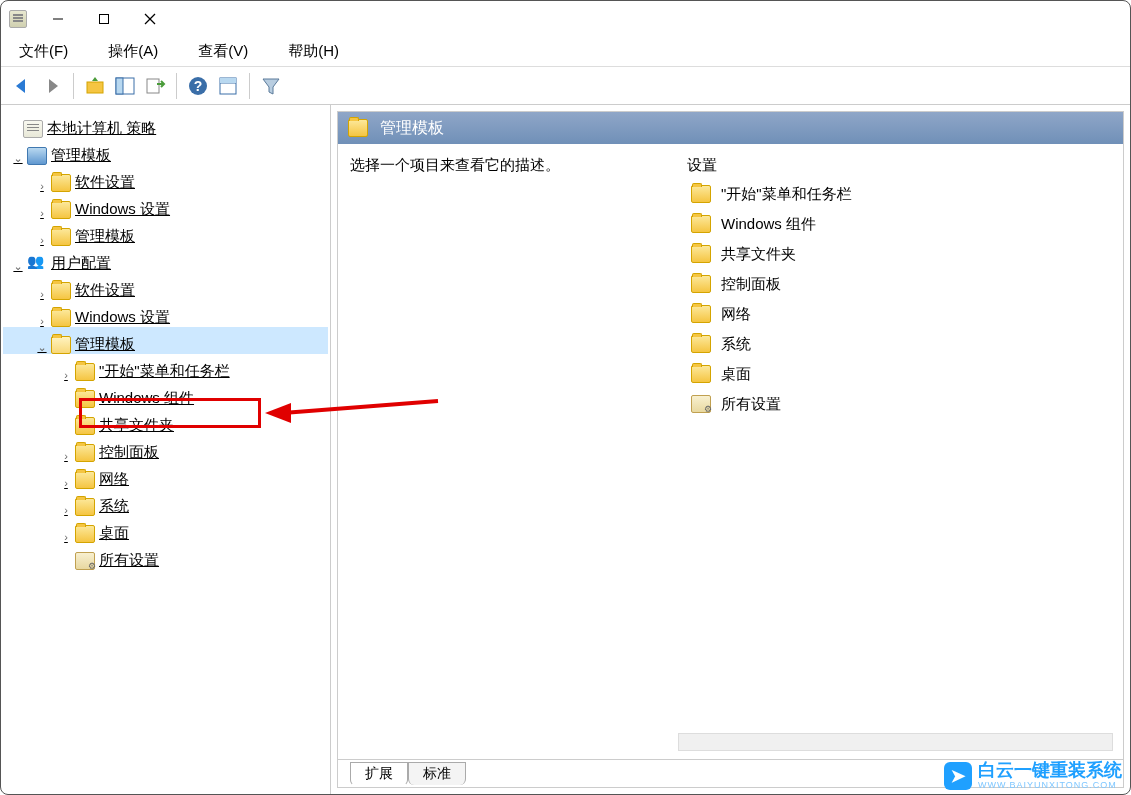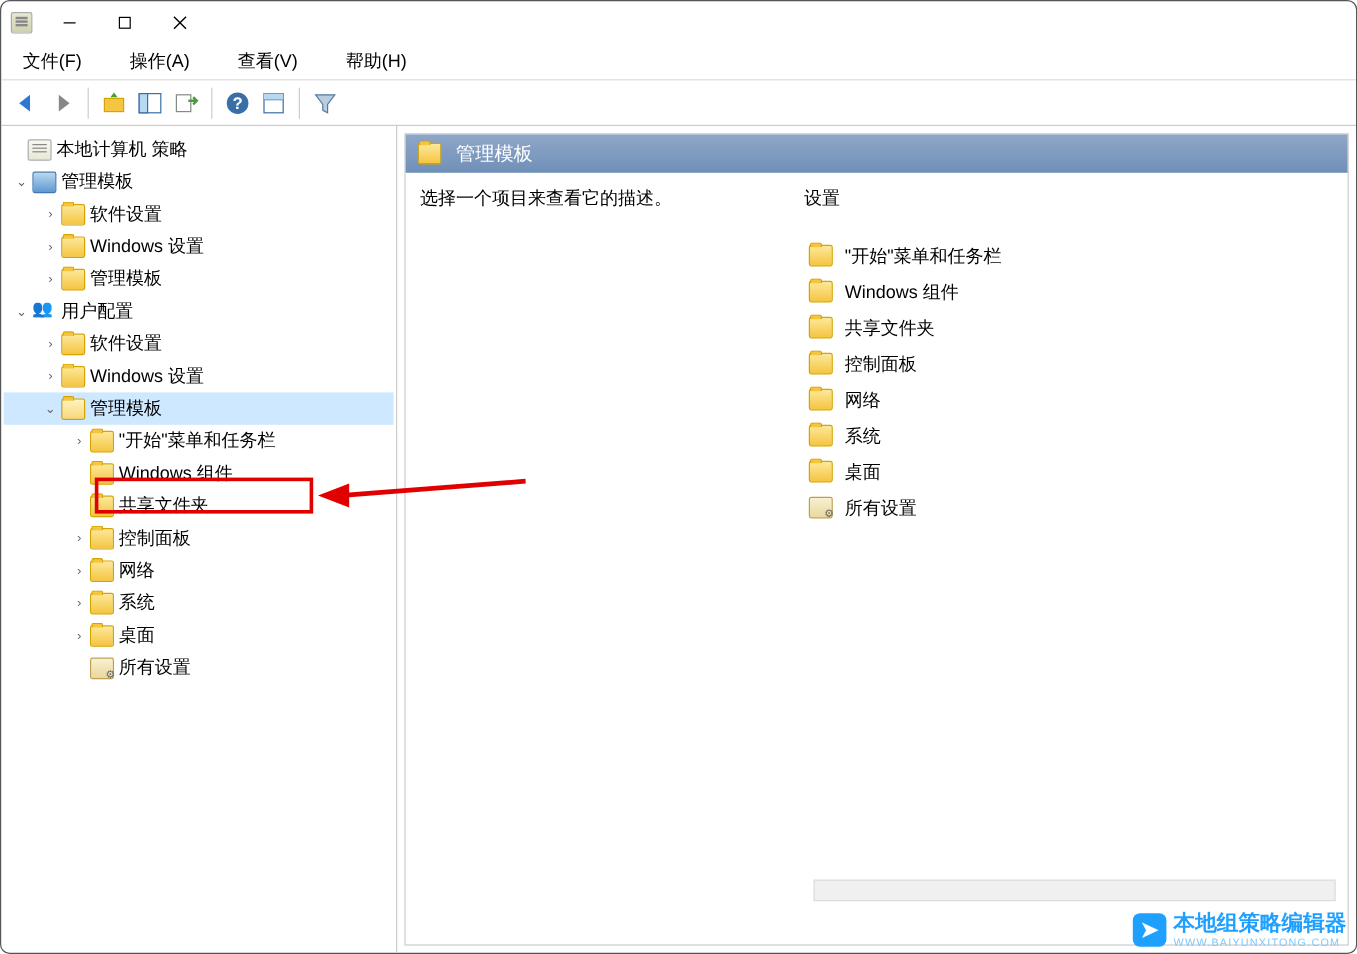--- a/index.html
+++ b/index.html
@@ -24,21 +24,21 @@
 .tb-sep { width: 1px; height: 26px; background: #ccc; margin: 0 6px; }
 .tb-btn svg { width: 22px; height: 22px; }
 
 
 .main { display: flex; height: calc(100% - 36px - 30px - 38px); }
 .tree-pane { width: 330px; border-right: 1px solid #ccc; padding: 6px 2px; overflow: auto; }
 .content-pane { flex: 1; display: flex; flex-direction: column; border: 1px solid #ccc; margin: 6px; position: relative; }
 
 
 .tree { font-size: 15px; }
-.tree-row { display: flex; align-items: center; height: 27px; padding-left: 0; white-space: nowrap; cursor: pointer; }
+.tree-row { display: flex; align-items: flex-end; height: 27px; padding-left: 0; white-space: nowrap; cursor: pointer; text-decoration: underline; }
 .tree-row.selected { background: #cde8ff; }
 .expander { width: 18px; text-align: center; color: #666; font-size: 11px; user-select: none; }
 .folder-icon, .pc-icon, .settings-icon, .doc-icon { width: 20px; height: 18px; margin-right: 4px; display: inline-block; flex-shrink: 0; }
 .folder-icon { background: linear-gradient(#fce89a,#f5c542); border: 1px solid #d4a400; border-radius: 2px 2px 2px 2px; position: relative; }
 .folder-icon::before { content:""; position:absolute; top:-3px; left:0; width:8px; height:3px; background:#f5c542; border:1px solid #d4a400; border-bottom:none; border-radius:2px 2px 0 0; }
 .folder-icon.open { background: linear-gradient(#fff3c0,#f8d878); }
 .pc-icon { background: linear-gradient(#b8d8f0,#6098d0); border: 1px solid #4078b0; border-radius: 2px; }
 .doc-icon { background: linear-gradient(#f8f8f0,#e8e8d8); border: 1px solid #aaa; border-radius: 2px; position: relative; }
 .doc-icon::after { content:""; position:absolute; top:3px; left:3px; right:3px; height:1px; background:#888; box-shadow:0 3px 0 #888, 0 6px 0 #888; }
 .settings-icon { background: linear-gradient(#f8f0d0,#e8d8a0); border: 1px solid #c0a050; border-radius: 2px; position: relative; }
@@ -46,24 +46,24 @@
 .user-icon { width: 20px; height: 18px; margin-right: 4px; display: inline-block; position: relative; }
 .user-icon::before { content:"👥"; font-size: 14px; position: absolute; top: -2px; }
 
 
 .highlight-box { position: absolute; border: 3px solid #e00000; pointer-events: none; }
 .arrow-annotation { position: absolute; pointer-events: none; }
 
 
 .content-header { background: linear-gradient(#8fa6c8, #7090b8); color: #fff; height: 32px; display: flex; align-items: center; padding: 0 10px; gap: 8px; }
 .content-header .folder-icon { background: linear-gradient(#fce89a,#f5c542); }
-.content-body { flex: 1; display: flex; padding: 12px; gap: 20px; overflow: hidden; }
+.content-body { flex: 1; display: flex; padding: 12px; gap: 37px; overflow: hidden; }
 .desc-col { width: 300px; font-size: 15px; }
 .list-col { font-size: 15px; }
-.list-header { margin-bottom: 23px; }
+.list-header { margin-bottom: 4px; }
 .list-item { display: flex; align-items: center; height: 30px; gap: 6px; cursor: pointer; padding: 0 4px; }
 
 
 .tabs-row { height: 28px; display: flex; align-items: center; border-top: 1px solid #ccc; padding-left: 12px; gap: 0; font-size: 14px; background: #fff; }
 .tab { padding: 2px 14px; border: 1px solid #aaa; border-bottom: none; border-radius: 0 0 6px 6px; background: #f4f4f4; cursor: pointer; position: relative; top: 0; }
 .tab.active { background: #fff; border-bottom: 1px solid #fff; }
 
 
 .hscroll-stub { position: absolute; right: 10px; bottom: 36px; left: 340px; height: 18px; background: #f0f0f0; border: 1px solid #ddd; display:flex; align-items:center; }
 
@@ -291,28 +291,32 @@
             <span class="folder-icon"></span>
             <span>桌面</span>
           </div>
         <div class="list-item">
             <span class="settings-icon"></span>
             <span>所有设置</span>
           </div>
       </div>
     </div>
     <div class="hscroll-stub"></div>
+    <div class="tabs-row">
+      <div class="tab active">扩展</div>
+      <div class="tab">标准</div>
+    </div>
   </div>
 </div>
 
 <div class="highlight-box" style="left:78px; top:397px; width:182px; height:30px;"></div>
 <svg class="arrow-annotation" style="left:262px; top:390px; width:180px; height:40px;">
   <line x1="175" y1="10" x2="20" y2="22" stroke="#e00000" stroke-width="4"></line>
   <polygon points="2,22 28,12 28,32" fill="#e00000"></polygon>
 </svg>
 
 <div class="watermark">
   <div class="wm-icon">➤</div>
   <div>
-    <span class="wm-text">本地组策略编辑器</span>
+    <span class="wm-text">白云一键重装系统</span>
     <span class="wm-sub">WWW.BAIYUNXITONG.COM</span>
   </div>
 </div>
 
 </body></html>

